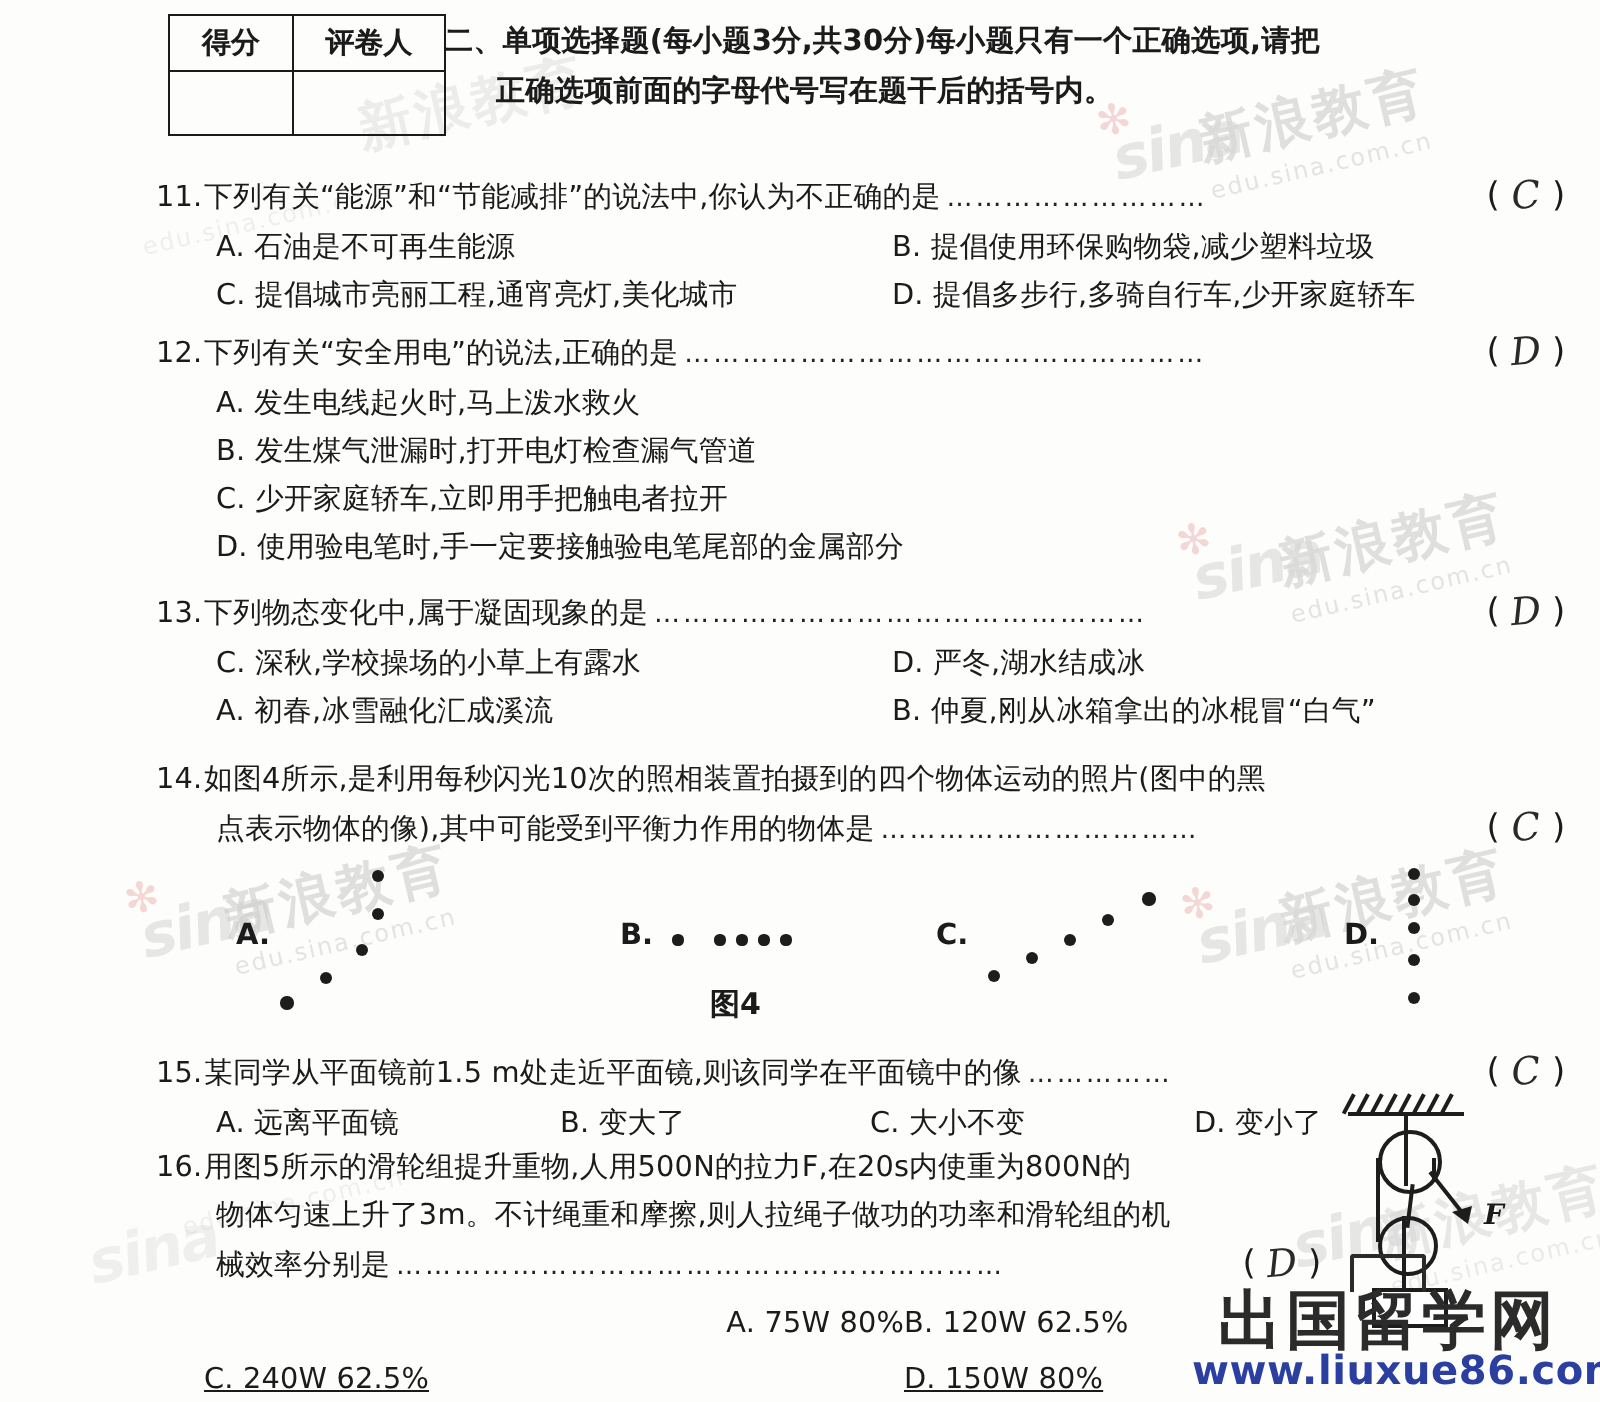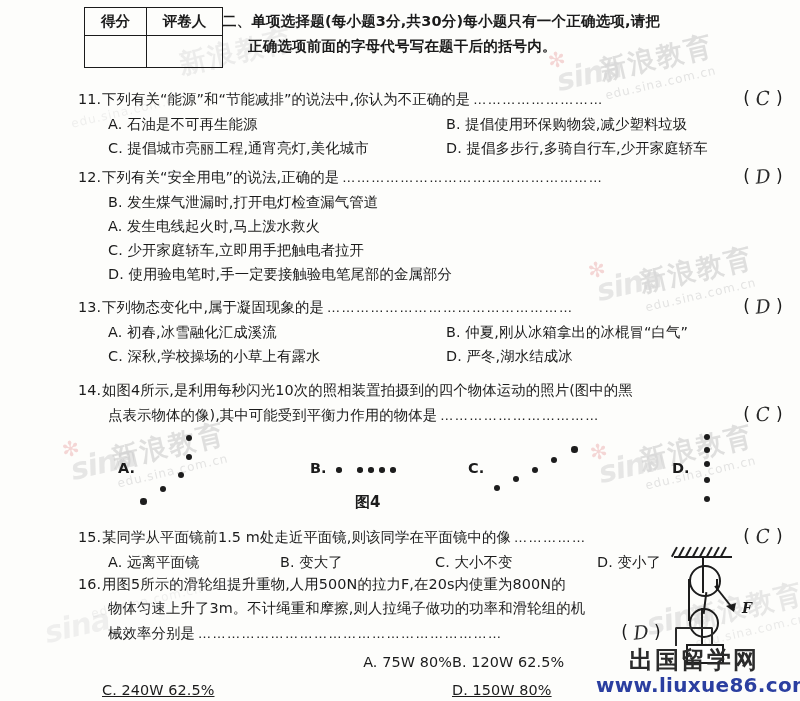--- a/index.html
+++ b/index.html
@@ -66,21 +66,21 @@
   .f5-circle{position:absolute;border:2px solid #1d1d1d;border-radius:50%;}
   .f5-hatch{position:absolute;left:14px;top:0;width:58px;height:9px;}
   .f5-hatch i{position:absolute;top:-1px;width:1.6px;height:11px;background:#1d1d1d;
               transform:rotate(28deg);transform-origin:top center;}
   .f5-block{position:absolute;border:2px solid #1d1d1d;background:#fff;}
   .f5-F{position:absolute;font-size:14px;font-weight:bold;font-style:italic;
         font-family:"DejaVu Serif",serif;}
 
   
   #site-wm{position:absolute;right:8px;bottom:4px;text-align:center;width:196px;}
-  #site-wm .cn{font-size:24px;font-weight:bold;color:#2b2b2b;letter-spacing:2px;line-height:26px;}
+  #site-wm .cn{font-size:32px;font-weight:bold;color:#2b2b2b;letter-spacing:2px;line-height:26px;}
   #site-wm .url{font-size:20px;font-weight:bold;color:#2b3fa0;letter-spacing:.3px;}
   #site-wm .cap{width:34px;height:17px;border:2.5px solid #2b2b2b;border-bottom:none;
                 margin:0 auto 1px;border-radius:2px 2px 0 0;}
 </style>
 </head>
 <body>
 
 <div id="sheet">
 
   <div class="wm wm-logo" style="left:70px;top:445px;">
@@ -183,44 +183,44 @@
     <div class="qline">
       <span class="qnum">12.</span>
       <span class="stem">下列有关“安全用电”的说法,正确的是</span>
       <span class="dots">………………………………………………</span>
       <span class="paren">
         <span class="pl">(</span>
         <span class="ans">D</span>
         <span class="pr">)</span>
       </span>
     </div>
+    <div class="opt opt-indent">A. 发生电线起火时,马上泼水救火</div>
     <div class="opt opt-indent">B. 发生煤气泄漏时,打开电灯检查漏气管道</div>
-    <div class="opt opt-indent">A. 发生电线起火时,马上泼水救火</div>
     <div class="opt opt-indent">C. 少开家庭轿车,立即用手把触电者拉开</div>
     <div class="opt opt-indent">D. 使用验电笔时,手一定要接触验电笔尾部的金属部分</div>
   </div>
 
   <div class="q" style="left:78px;top:294px;width:712px;">
     <div class="qline">
       <span class="qnum">13.</span>
       <span class="stem">下列物态变化中,属于凝固现象的是</span>
       <span class="dots">……………………………………………</span>
       <span class="paren">
         <span class="pl">(</span>
         <span class="ans">D</span>
         <span class="pr">)</span>
       </span>
     </div>
     <div class="opts opt-indent">
+      <span class="opt" style="width:338px;">C. 深秋,学校操场的小草上有露水</span>
+      <span class="opt">D. 严冬,湖水结成冰</span>
+    </div>
+    <div class="opts opt-indent">
       <span class="opt" style="width:338px;">A. 初春,冰雪融化汇成溪流</span>
       <span class="opt">B. 仲夏,刚从冰箱拿出的冰棍冒“白气”</span>
-    </div>
-    <div class="opts opt-indent">
-      <span class="opt" style="width:338px;">C. 深秋,学校操场的小草上有露水</span>
-      <span class="opt">D. 严冬,湖水结成冰</span>
     </div>
   </div>
 
   <div class="q" style="left:78px;top:378px;width:712px;">
     <div class="qline">
       <span class="qnum">14.</span>
       <span class="stem">如图4所示,是利用每秒闪光10次的照相装置拍摄到的四个物体运动的照片(图中的黑</span>
     </div>
     <div class="qline opt-indent">
       <span class="stem">点表示物体的像),其中可能受到平衡力作用的物体是</span>

